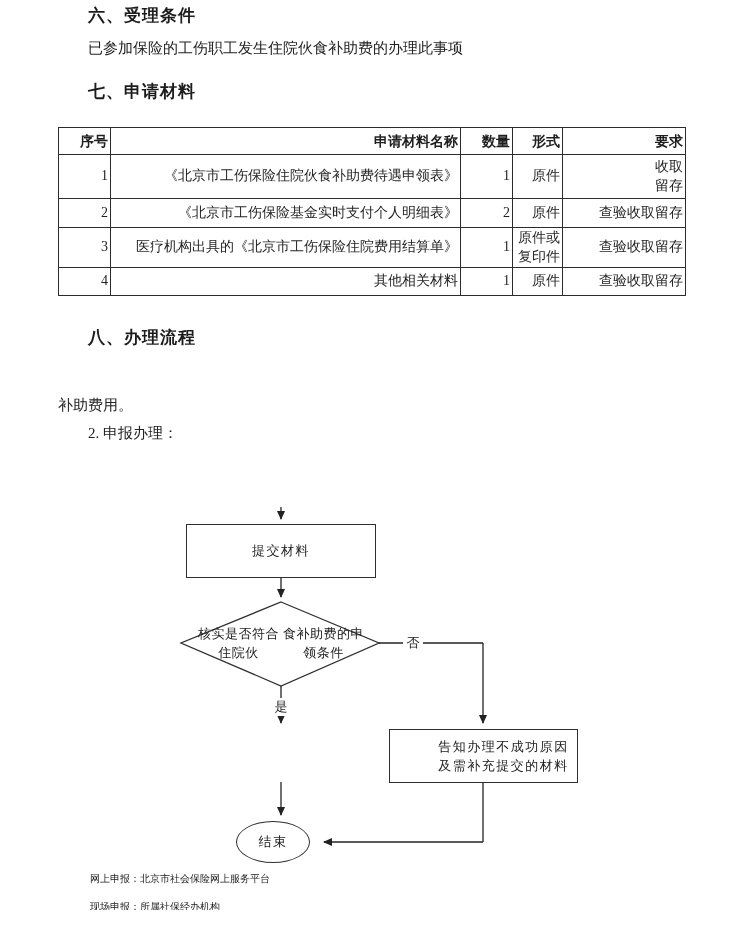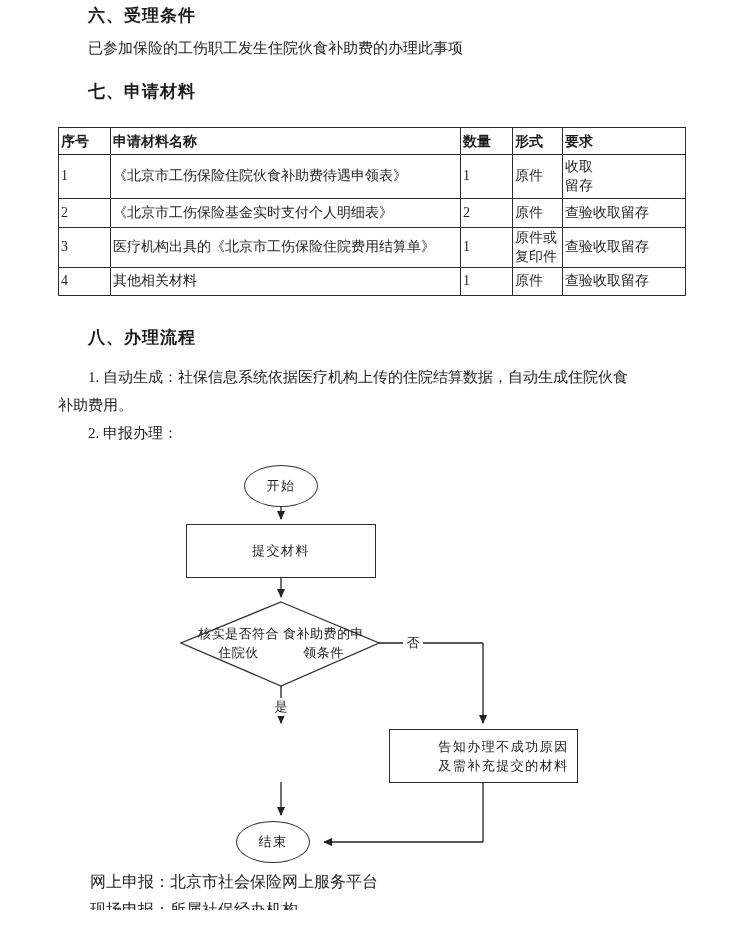--- a/index.html
+++ b/index.html
@@ -34,21 +34,21 @@
     left: 58px;
     top: 127px;
     width: 627px;
     border-collapse: collapse;
     table-layout: fixed;
     font-size: 14px;
     color: #1f1f1f;
   }
   #materials-table th, #materials-table td {
     border: 1px solid #2b2b2b;
-    text-align: left;
+    text-align: right;
     vertical-align: middle;
     padding: 0 2px;
     line-height: 1.35;
   }
   #materials-table th {
     font-family: "Liberation Sans", sans-serif;
     font-weight: bold;
     font-size: 14px;
   }
   
@@ -78,21 +78,21 @@
     background: #fff;
     font-size: 13px;
     color: #222;
     width: 20px; height: 18px;
     display: flex; align-items: center; justify-content: center;
   }
   
   .footerline {
     position: absolute;
     left: 90px;
-    font-size: 16px;
+    font-size: 10px;
     color: #222;
     white-space: nowrap;
   }
 </style>
 </head>
 <body>
 
 <div id="page">
 
   <div class="heading" style="top:4px;">六、受理条件</div>
@@ -149,21 +149,20 @@
         <td>4</td>
         <td>其他相关材料</td>
         <td>1</td>
         <td>原件</td>
         <td>查验收取留存</td>
       </tr>
     </tbody>
   </table>
 
   <div class="heading" style="top:326px;">八、办理流程</div>
-  <div class="bodyline" style="left:88px; top:368px;">1. 自动生成：社保信息系统依据医疗机构上传的住院结算数据，自动生成住院伙食</div>
   <div class="bodyline" style="left:58px; top:396px;">补助费用。</div>
   <div class="bodyline" style="left:88px; top:424px;">2. 申报办理：</div>
 
   <div id="flowchart">
     <svg width="746" height="412" viewBox="0 0 746 412">
       <defs>
         <marker id="arr" markerWidth="9" markerHeight="8" refX="8" refY="4" orient="auto" markerUnits="userSpaceOnUse">
           <path d="M0,0 L9,4 L0,8 Z" fill="#222"></path>
         </marker>
       </defs>
@@ -171,21 +170,20 @@
       <line x1="281" y1="123" x2="281" y2="142" stroke="#222" stroke-width="1.3" marker-end="url(#arr)"></line>
       <polygon points="281,147 379,188 281,231 181,188" fill="#ffffff" stroke="#2f2f2f" stroke-width="1.3"></polygon>
       <line x1="281" y1="231" x2="281" y2="268" stroke="#222" stroke-width="1.3" marker-end="url(#arr)"></line>
       <line x1="379" y1="188" x2="483" y2="188" stroke="#222" stroke-width="1.3"></line>
       <line x1="483" y1="188" x2="483" y2="268" stroke="#222" stroke-width="1.3" marker-end="url(#arr)"></line>
       <line x1="281" y1="327" x2="281" y2="360" stroke="#222" stroke-width="1.3" marker-end="url(#arr)"></line>
       <line x1="483" y1="328" x2="483" y2="387" stroke="#222" stroke-width="1.3"></line>
       <line x1="483" y1="387" x2="324" y2="387" stroke="#222" stroke-width="1.3" marker-end="url(#arr)"></line>
     </svg>
 
-    <div class="node ellipse" style="left:244px; top:10px; width:74px; height:42px;">开始</div>
 
     <div class="node" style="left:186px; top:69px; width:190px; height:54px;">提交材料</div>
 
     <div class="node no-border" style="left:196px; top:167px; width:170px; height:42px; flex-direction:row; letter-spacing:0.5px;">
       <div>核实是否符合住院伙</div>
       <div>食补助费的申领条件</div>
     </div>
 
     <div class="branch-label" style="left:271px; top:243px;">是</div>
     <div class="branch-label" style="left:403px; top:179px;">否</div>

